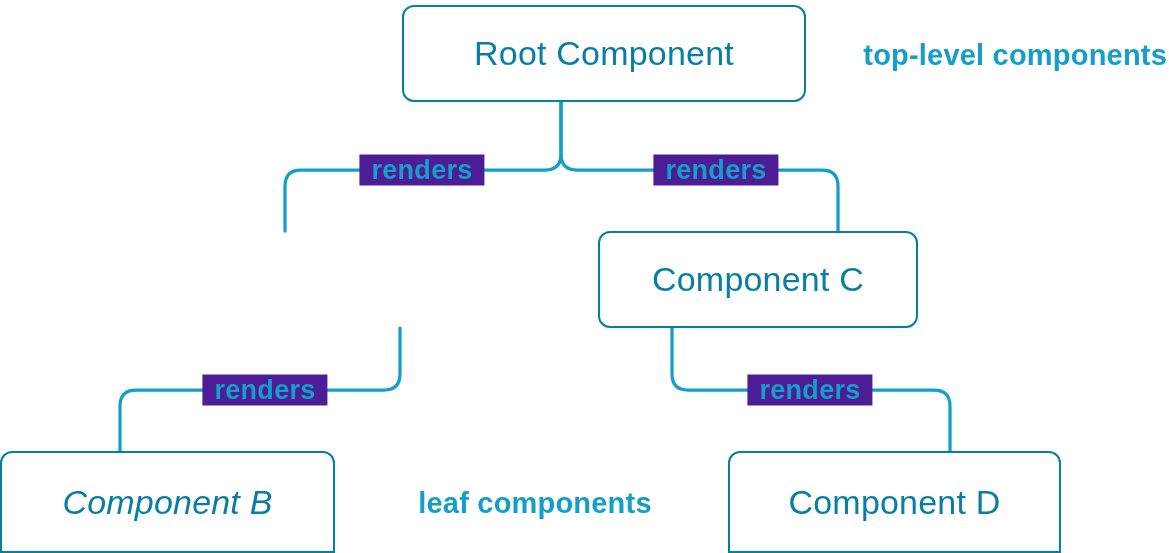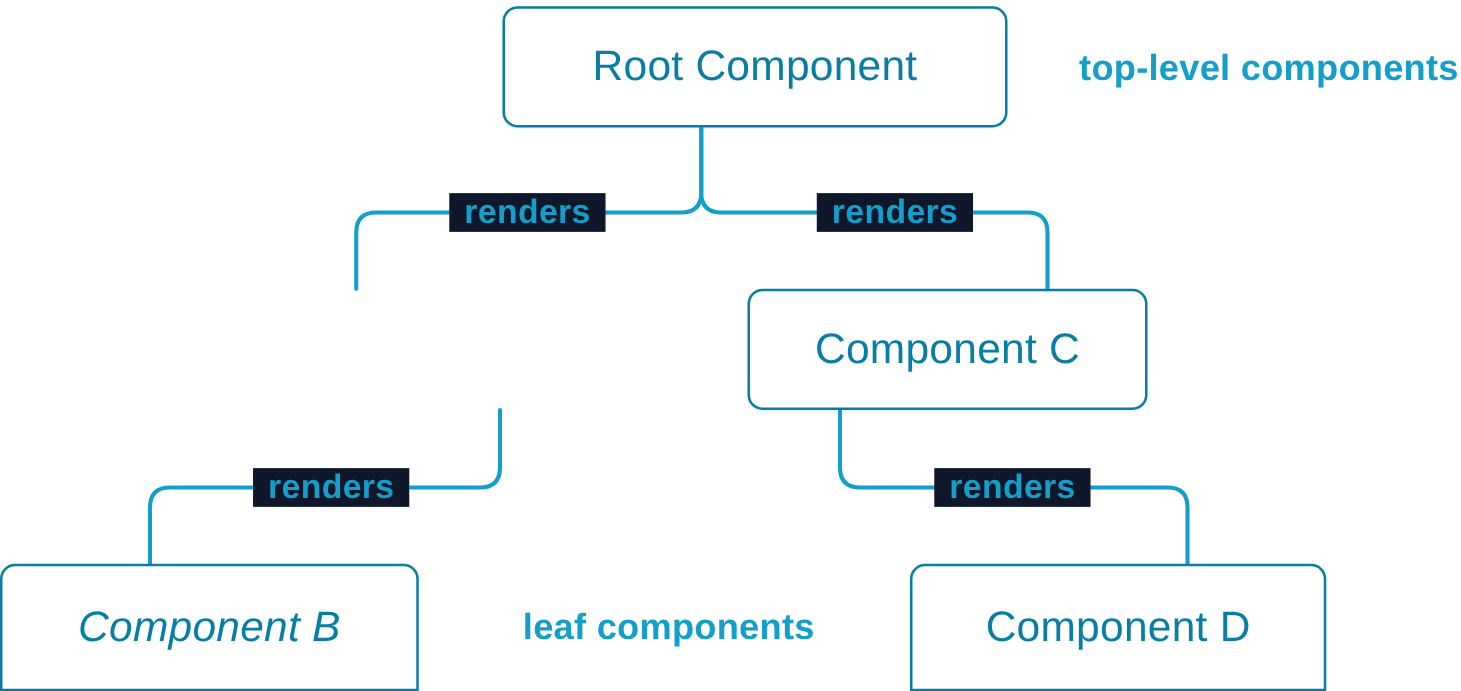--- a/index.html
+++ b/index.html
@@ -45,21 +45,21 @@
     box-shadow: 0 1px 2px rgba(8,126,164,0.08);
   }
   .node-root { left: 365px; top: 5px;   width: 404px; height: 97px; margin-left: 37px; }
   .node-a    { left: 170px; top: 231px; width: 333px; height: 97px; }
   .node-c    { left: 598px; top: 231px; width: 320px; height: 97px; }
   .node-b    { left: 0px;   top: 451px; width: 335px; height: 102px; border-bottom-left-radius: 0; border-bottom-right-radius: 0; font-style: italic;}
   .node-d    { left: 728px; top: 451px; width: 333px; height: 102px; border-bottom-left-radius: 0; border-bottom-right-radius: 0; text-align: center;}
   .edge-label {
     position: absolute;
     transform: translate(-50%, -50%);
-    background: #0f172a;
+    background: #4c1d95;
     padding: 0 12px;
     color: var(--light);
     font-size: 27px;
     font-weight: 700;
     letter-spacing: 0.3px;
     white-space: nowrap;
   }
   .edge-label-1 { left: 422px; top: 170px; }
   .edge-label-2 { left: 716px; top: 170px; }
   .edge-label-3 { left: 265px; top: 390px; }

